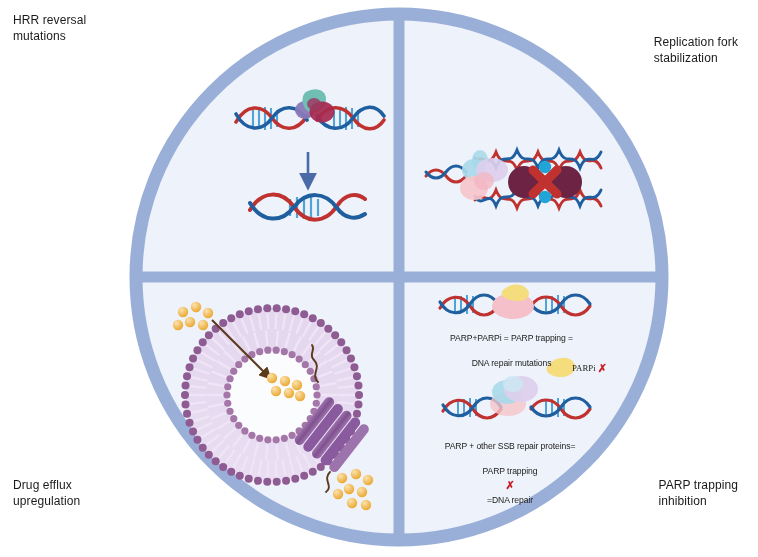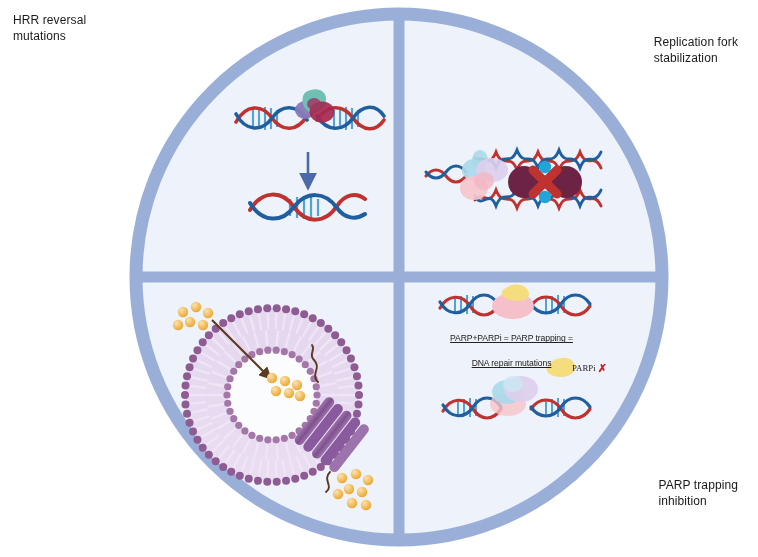--- a/index.html
+++ b/index.html
@@ -33,21 +33,21 @@
   
   .caption{
     position:absolute;
     font-size:8.6px;
     line-height:1.45;
     color:#222222;
     text-align:center;
     white-space:pre-line;
     letter-spacing:-0.1px;
   }
-  #cap-trapping{left:404px;top:320px;width:215px;text-decoration:underline;}
+  #cap-trapping{left:404px;top:320px;width:215px;}
   #cap-repair{left:400px;top:428px;width:220px;}
   .xmark{color:#c8202a;font-weight:bold;font-size:11px;vertical-align:-1px;}
 
   #parpi-legend{
     position:absolute;left:572px;top:362px;
     font-size:8.8px;color:#222;letter-spacing:0px;font-family:Liberation Serif, serif;
   }
 </style>
 </head>
 <body>
@@ -498,28 +498,36 @@
       </g>
     </g>
   </svg>
 
   <div class="corner-label" id="label-hrr">HRR reversal
 mutations</div>
 
   <div class="corner-label" id="label-fork">Replication fork
 stabilization</div>
 
+  <div class="corner-label" id="label-efflux">Drug efflux
+upregulation</div>
 
   <div class="corner-label" id="label-parp">PARP trapping
 inhibition</div>
 
   <div class="caption" id="cap-trapping">
     <span>PARP+PARPi = PARP trapping =</span><br>
     <span>DNA repair mutations</span>
   </div>
 
   <div id="parpi-legend">
     <span>PARPi</span>
     <span class="xmark">✗</span>
   </div>
 
+  <div class="caption" id="cap-repair">
+    <span>PARP + other SSB repair proteins=</span><br>
+    <span>PARP trapping</span>
+    <span class="xmark">✗</span>
+    <span>=DNA repair</span>
+  </div>
 
 </div>
 
 </body></html>

